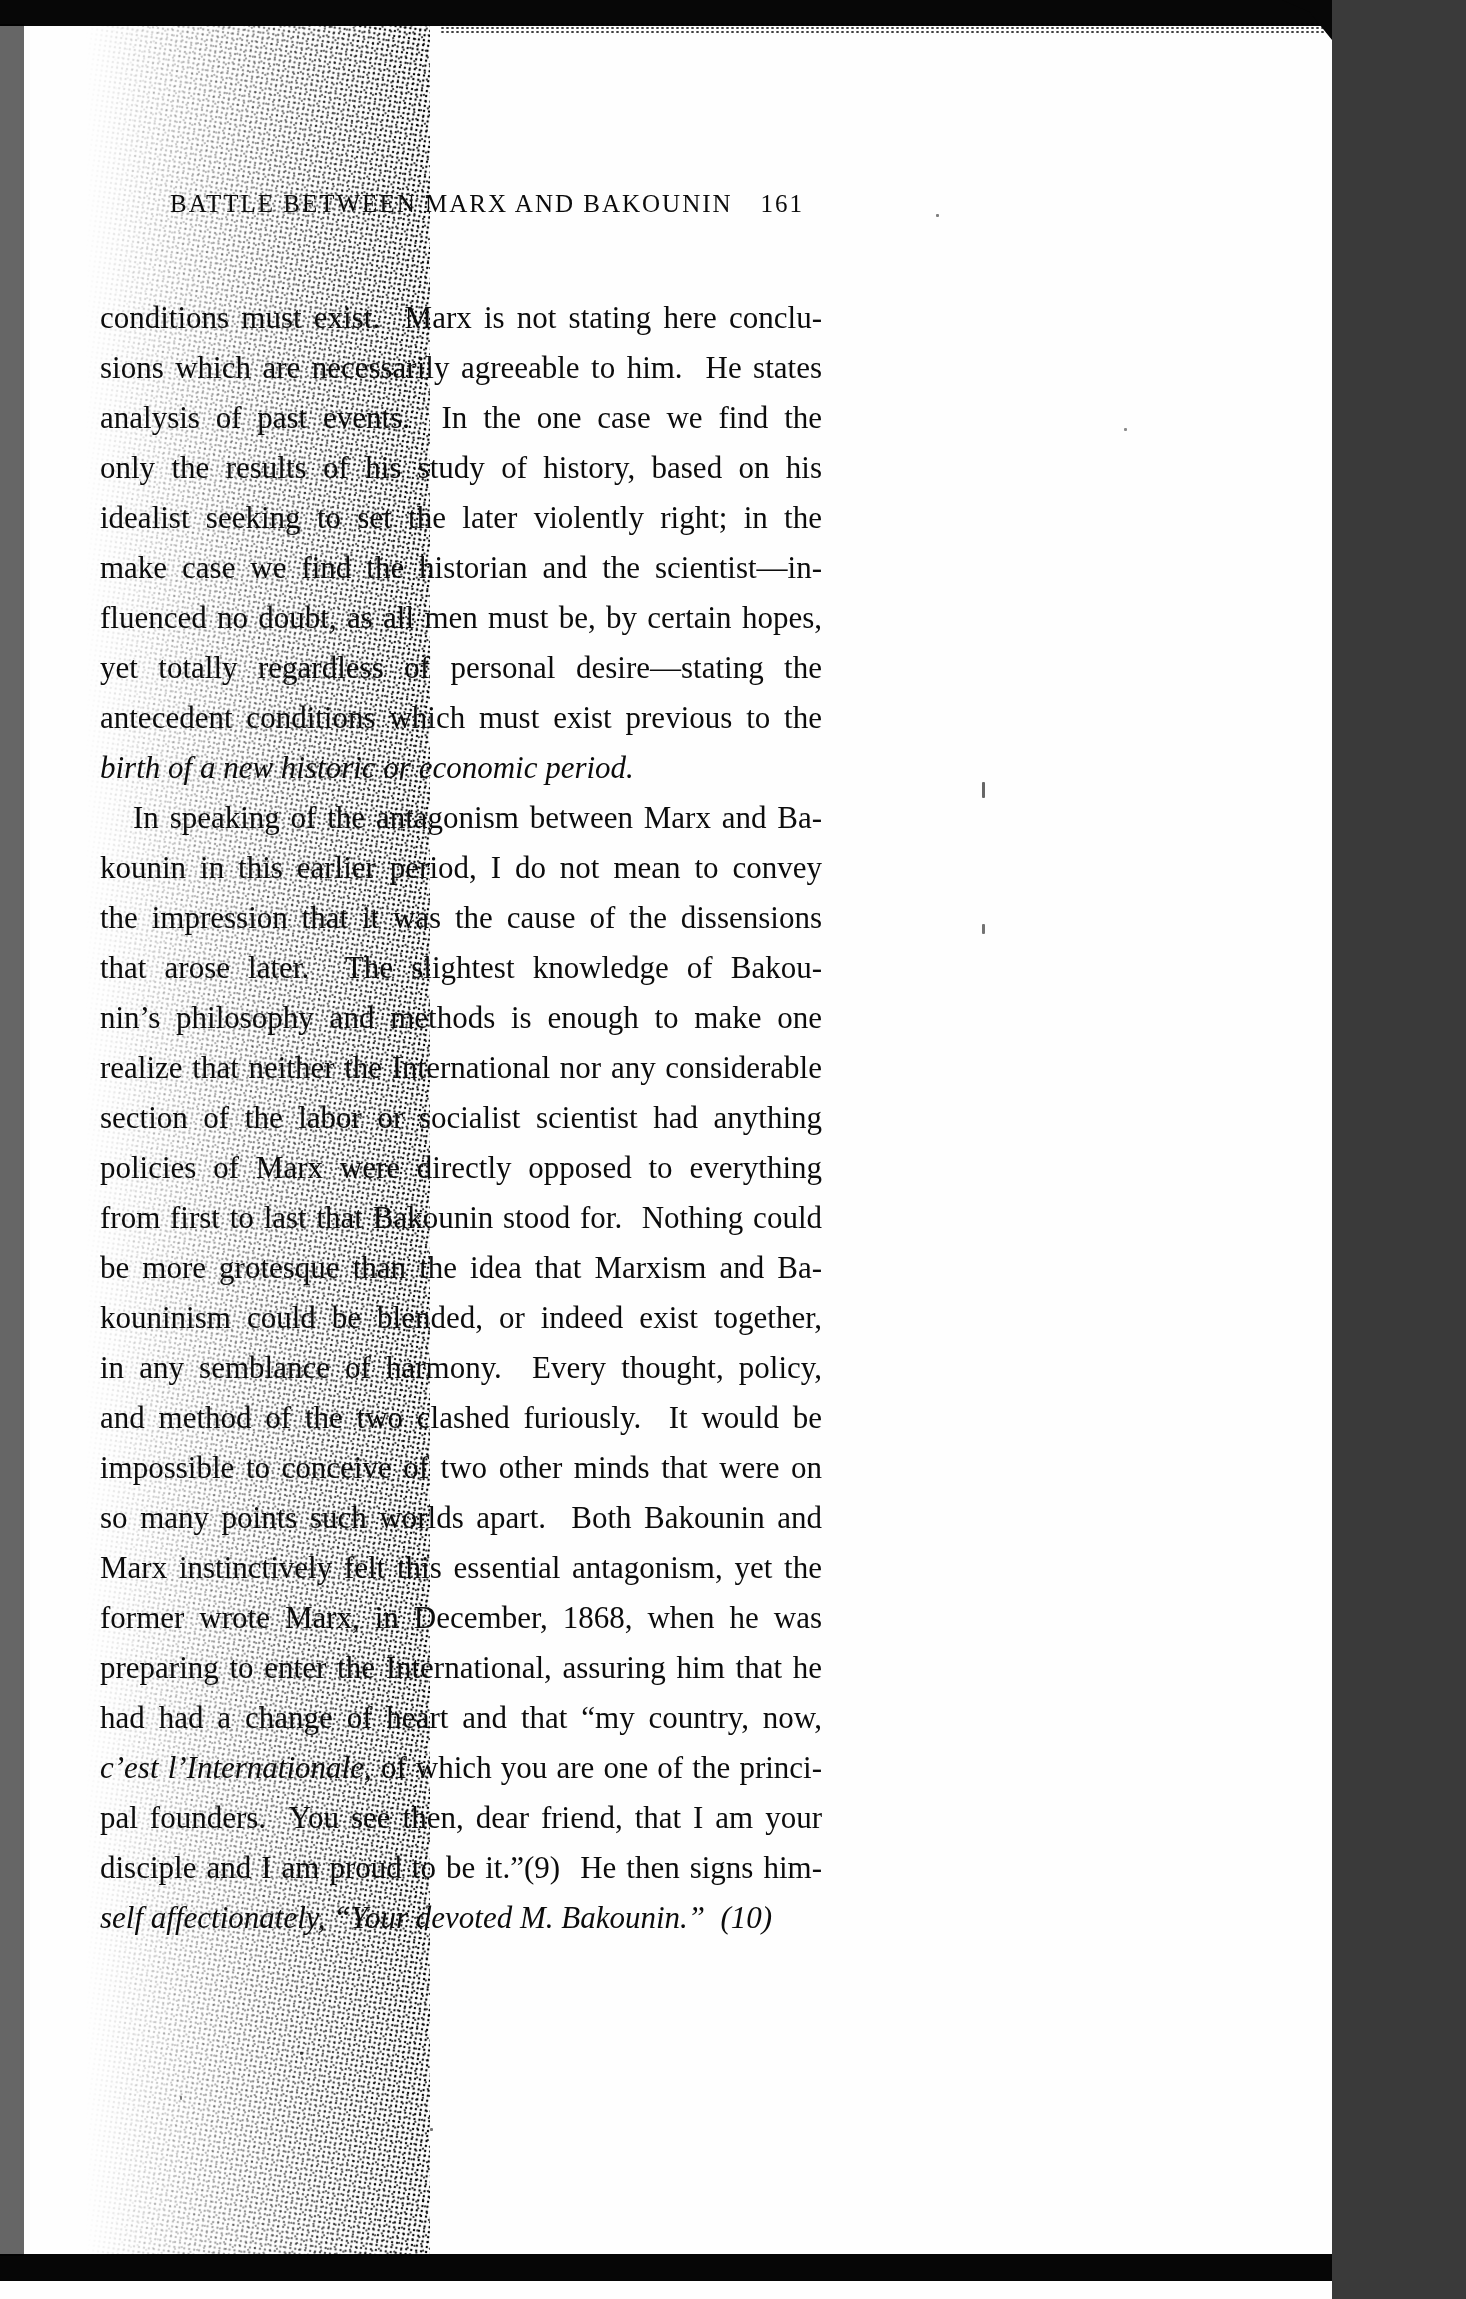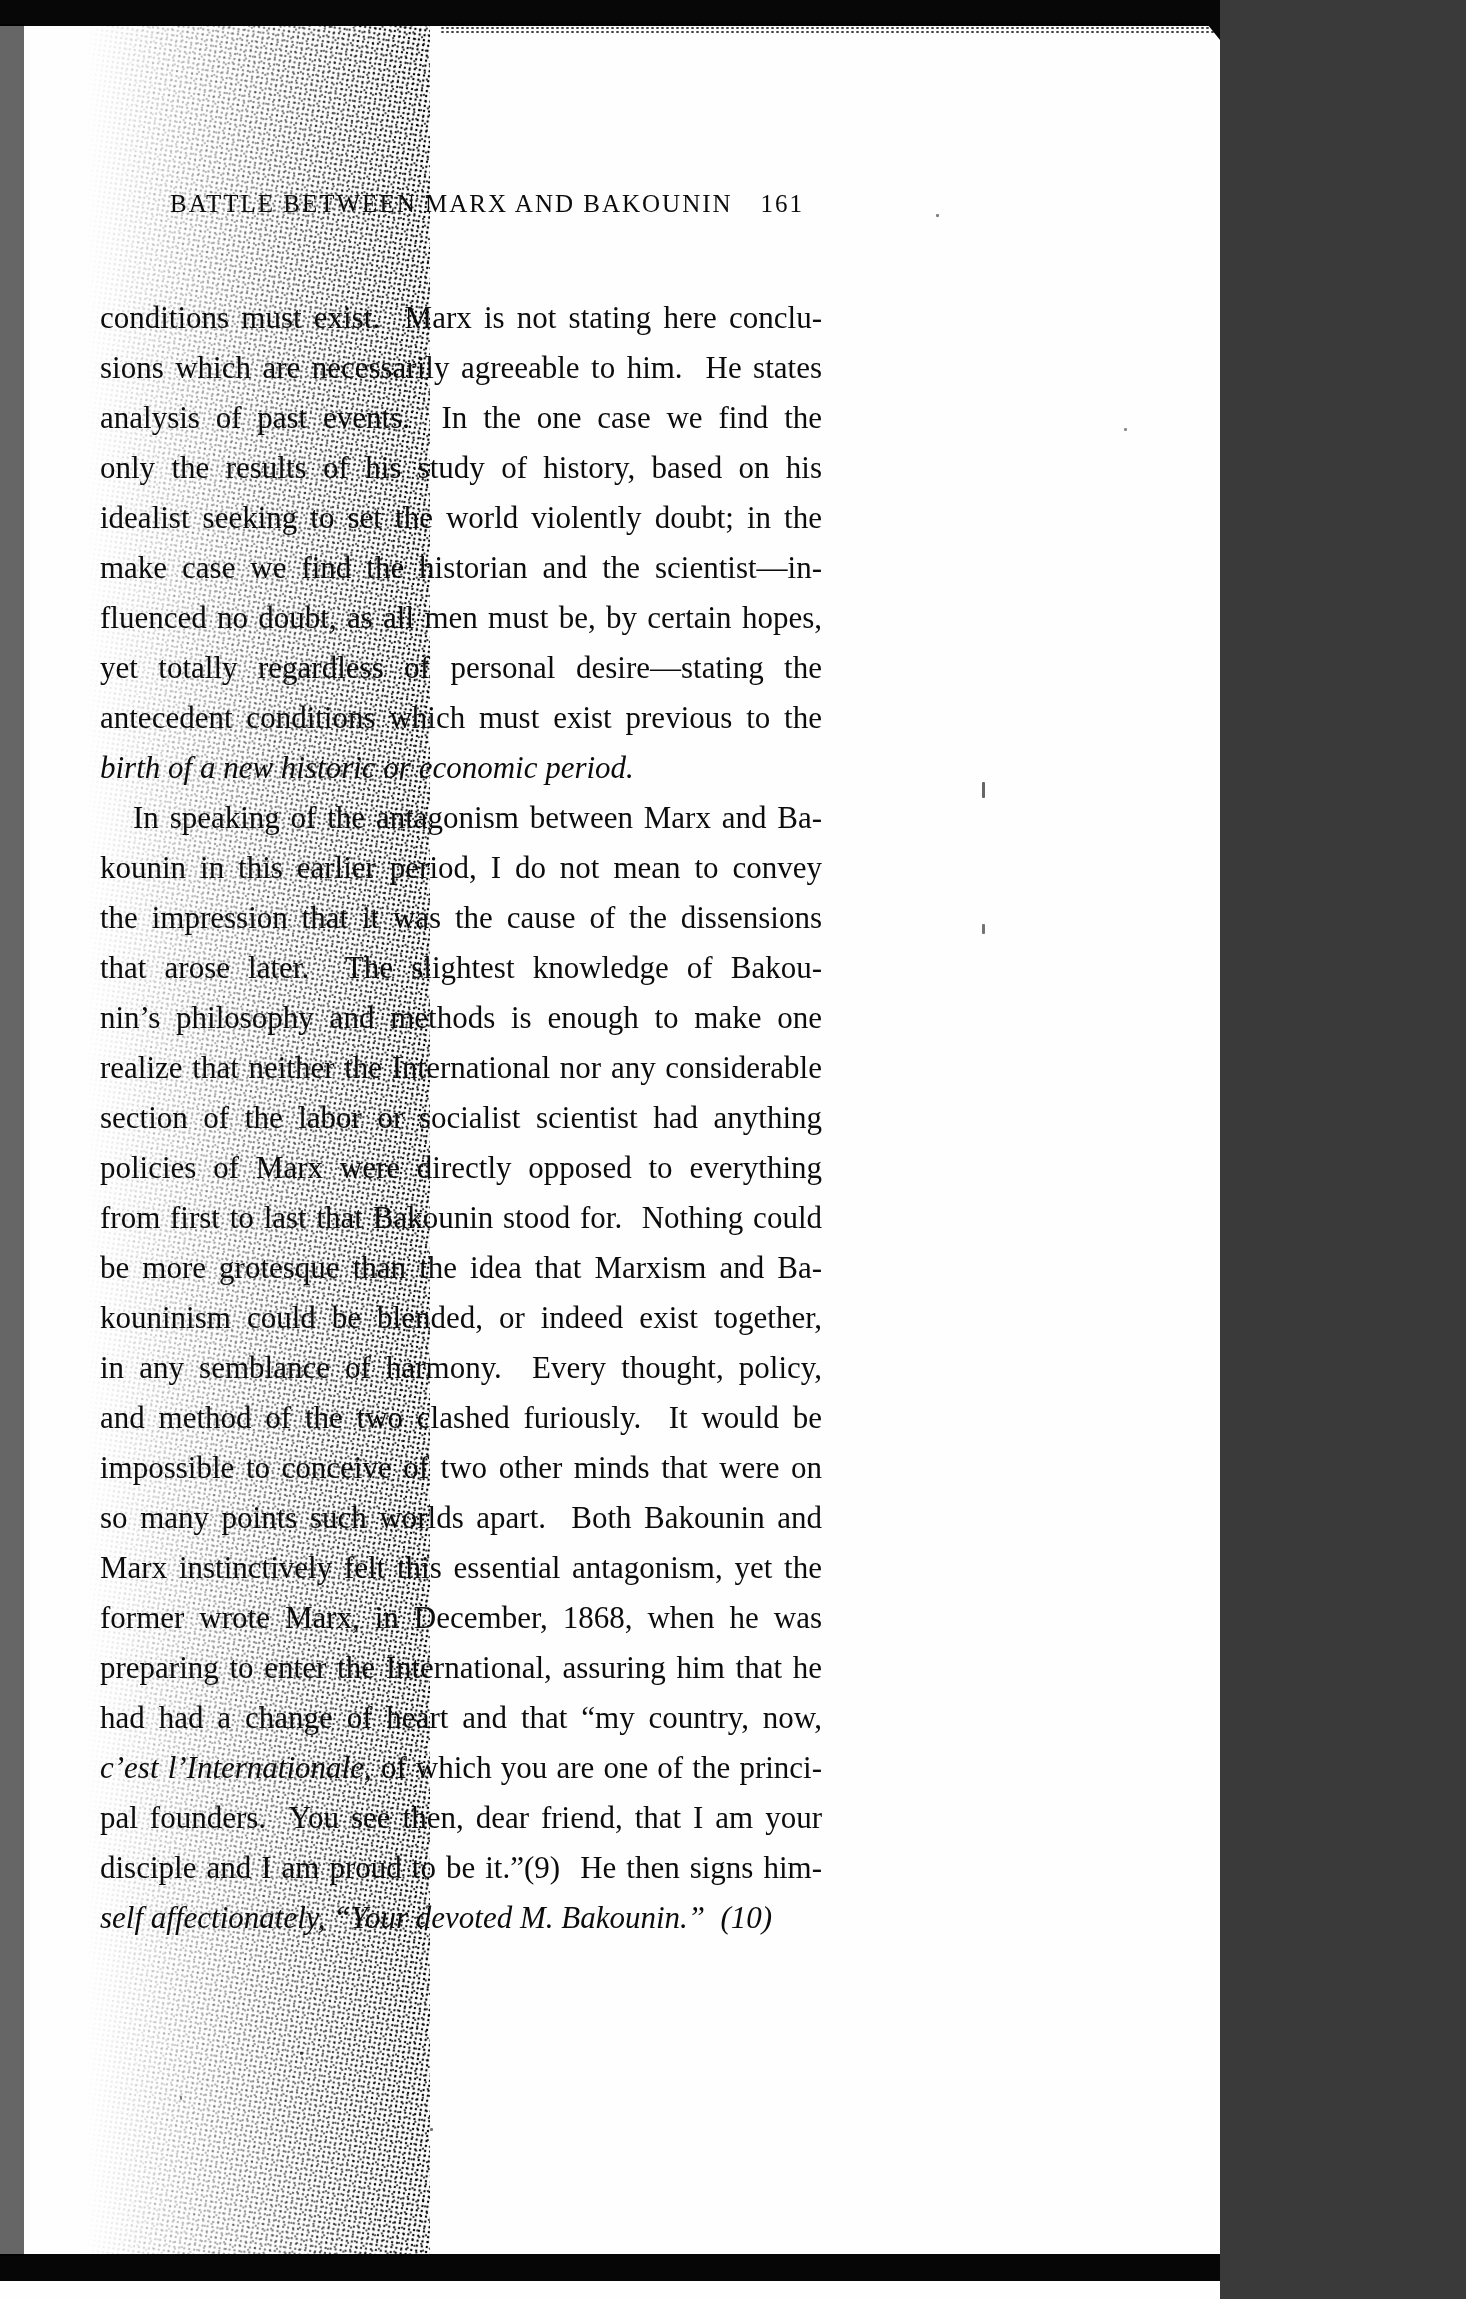--- a/index.html
+++ b/index.html
@@ -1,18 +1,18 @@
 <!DOCTYPE html>
 <html><head>
 <meta charset="utf-8">
 <style>
   html,body{margin:0;padding:0;background:#3a3a3a;}
   .page{
     position:relative;
-    width:1220px;height:2299px;
+    width:1332px;height:2299px;
     background:#fefefe;
     overflow:hidden;
     font-family:"Liberation Serif","DejaVu Serif",serif;
     color:#0c0c0c;
   }
   
   .top-band{position:absolute;left:0;top:0;width:100%;height:26px;background:#070707;}
   .top-band-fringe{
     position:absolute;left:440px;right:0;top:22px;height:12px;
     background-image:radial-gradient(circle,#000 1px,transparent 1.4px);
@@ -113,21 +113,21 @@
   <header class="page-header">
     <span>BATTLE BETWEEN MARX AND BAKOUNIN</span>
     <span>161</span>
   </header>
 
   <main class="text-block">
       <div class="line"><span>conditions must exist.&nbsp; Marx is not stating here conclu-</span></div>
       <div class="line"><span>sions which are necessarily agreeable to him.&nbsp; He states</span></div>
       <div class="line"><span>analysis of past events.&nbsp; In the one case we find the</span></div>
       <div class="line"><span>only the results of his study of history, based on his</span></div>
-      <div class="line"><span>idealist seeking to set the world violently doubt; in the</span></div>
+      <div class="line"><span>idealist seeking to set the later violently right; in the</span></div>
       <div class="line"><span>make case we find the historian and the scientist—in-</span></div>
       <div class="line"><span>fluenced no doubt, as all men must be, by certain hopes,</span></div>
       <div class="line"><span>yet totally regardless of personal desire—stating the</span></div>
       <div class="line"><span>antecedent conditions which must exist previous to the</span></div>
       <div class="line last"><span>birth of a new historic or economic period.</span></div>
       <div class="line indent"><span>In speaking of the antagonism between Marx and Ba-</span></div>
       <div class="line"><span>kounin in this earlier period, I do not mean to convey</span></div>
       <div class="line"><span>the impression that it was the cause of the dissensions</span></div>
       <div class="line"><span>that arose later.&nbsp; The slightest knowledge of Bakou-</span></div>
       <div class="line"><span>nin’s philosophy and methods is enough to make one</span></div>

